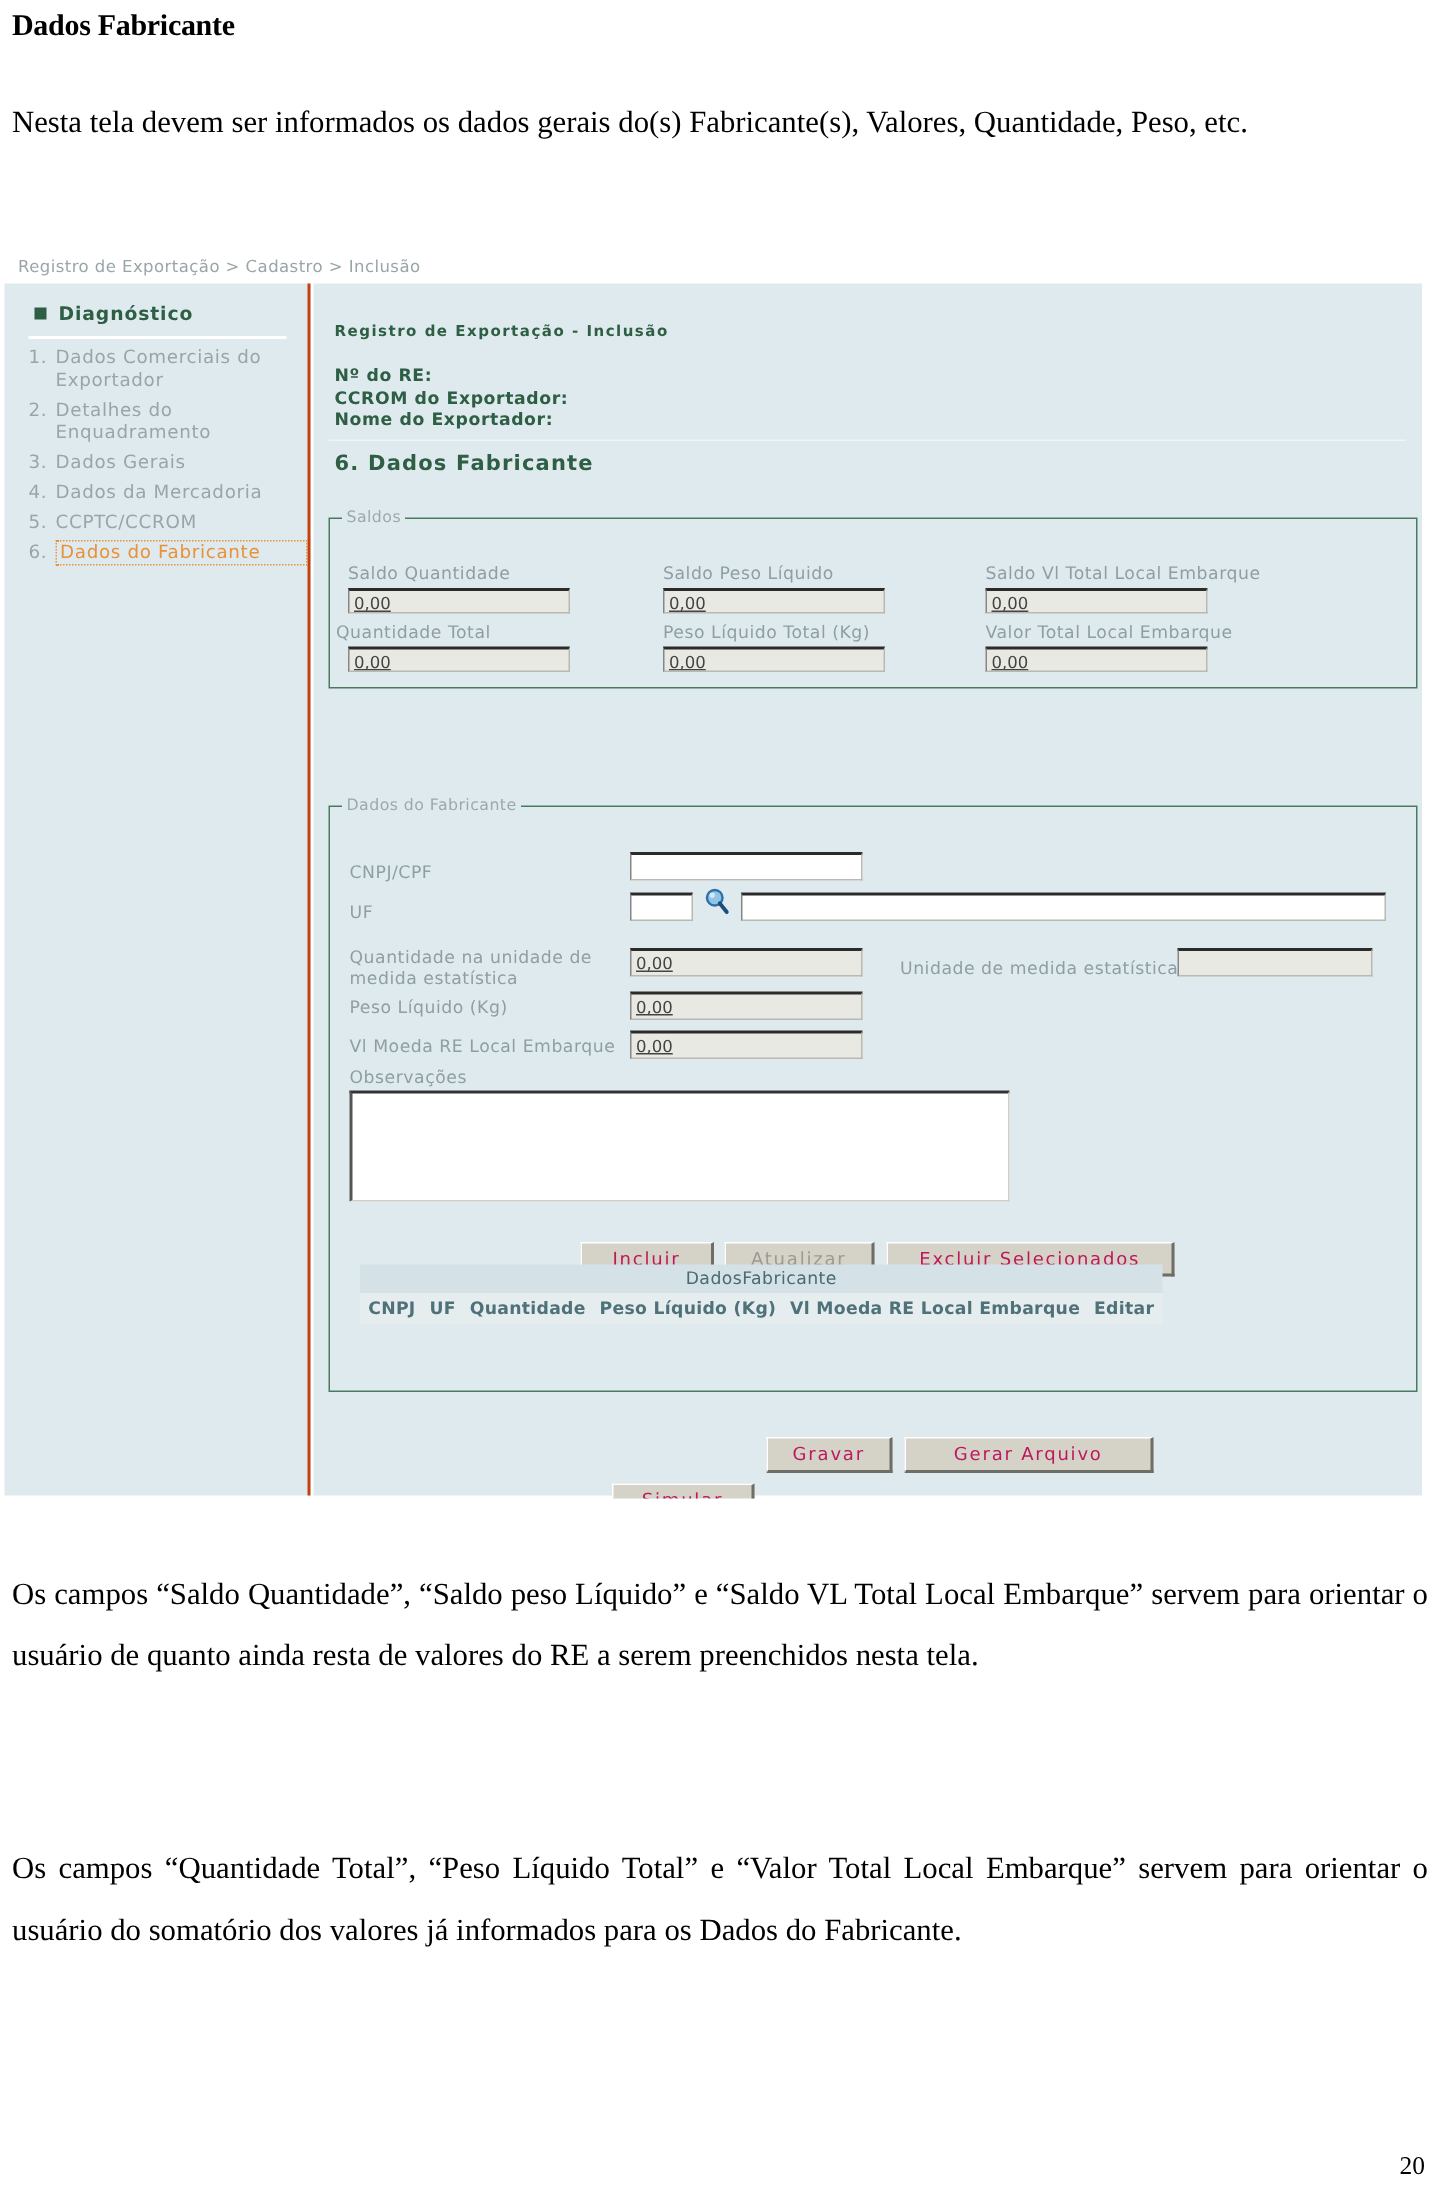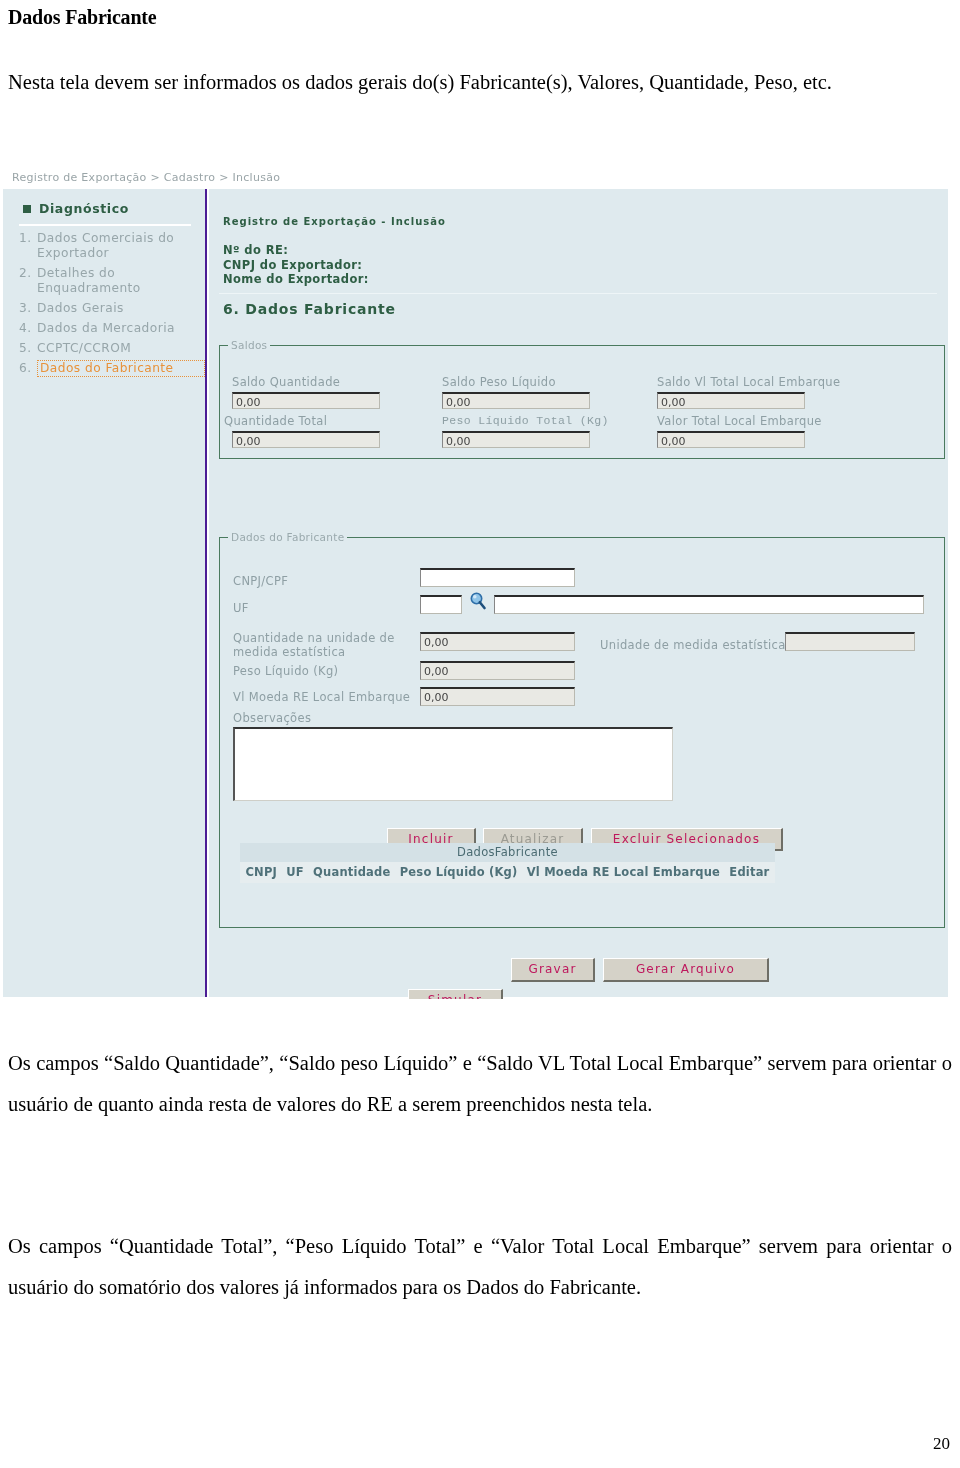--- a/index.html
+++ b/index.html
@@ -62,21 +62,21 @@
     left: 0; top: 26px;
     width: 948px; height: 810px;
   }
 
   
   .sidebar {
     position: absolute;
     left: 3px; top: 0;
     width: 204px; height: 808px;
     background: #dfeaee;
-    border-right: 2px solid #4c1d95;
+    border-right: 2px solid #c2410c;
     box-sizing: border-box;
   }
   .diag-row {
     position: absolute;
     left: 20px; top: 12px;
     display: flex; align-items: center; gap: 8px;
   }
   .diag-box {
     width: 8px; height: 8px;
     background: #2e5e44;
@@ -194,21 +194,21 @@
     border-left: 1px solid #868686;
     font-family: "DejaVu Sans", sans-serif;
     font-size: 11px;
     color: #444;
     padding: 1px 3px;
     line-height: 15px;
     overflow: hidden;
     white-space: nowrap;
   }
   .inp.white { background: #ffffff; }
-  .inp.gray  { background: #e9e9e4; }
+  .inp.gray  { background: #e9e9e4; text-decoration: underline; }
 
   textarea.obs {
     position: absolute;
     box-sizing: border-box;
     background: #ffffff;
     border: 1px solid #cfcfc8;
     border-top: 2px solid #333;
     border-left: 2px solid #555;
     resize: none;
     outline: none;
@@ -315,41 +315,41 @@
         </div>
       </div>
     </div>
 
     <div class="mainpanel">
 
       <div class="app-title">Registro de Exportação - Inclusão</div>
 
       <div class="re-info">
         <div>Nº do RE:</div>
-        <div>CNPJ do Exportador:</div>
+        <div>CCROM do Exportador:</div>
         <div>Nome do Exportador:</div>
       </div>
 
       <div class="hr-thin"></div>
 
       <div class="sec-title">6. Dados Fabricante</div>
 
       <fieldset class="fs" id="fs-saldos">
         <legend>Saldos</legend>
 
         <div class="lbl" style="left:12px;  top:24px;">Saldo Quantidade</div>
         <div class="lbl" style="left:222px; top:24px;">Saldo Peso Líquido</div>
         <div class="lbl" style="left:437px; top:24px;">Saldo Vl Total Local Embarque</div>
 
         <div class="inp gray" style="left:12px;  top:41px; width:148px; height:17px;">0,00</div>
         <div class="inp gray" style="left:222px; top:41px; width:148px; height:17px;">0,00</div>
         <div class="inp gray" style="left:437px; top:41px; width:148px; height:17px;">0,00</div>
 
         <div class="lbl" style="left:4px;  top:63px;">Quantidade Total</div>
-        <div class="lbl" style="left:222px; top:63px;font-family:Liberation Mono, monospace;">Peso Líquido Total (Kg)</div>
+        <div class="lbl" style="left:222px; top:63px;">Peso Líquido Total (Kg)</div>
         <div class="lbl" style="left:437px; top:63px;">Valor Total Local Embarque</div>
 
         <div class="inp gray" style="left:12px;  top:80px; width:148px; height:17px;">0,00</div>
         <div class="inp gray" style="left:222px; top:80px; width:148px; height:17px;">0,00</div>
         <div class="inp gray" style="left:437px; top:80px; width:148px; height:17px;">0,00</div>
       </fieldset>
 
       <fieldset class="fs" id="fs-fab">
         <legend>Dados do Fabricante</legend>
 

